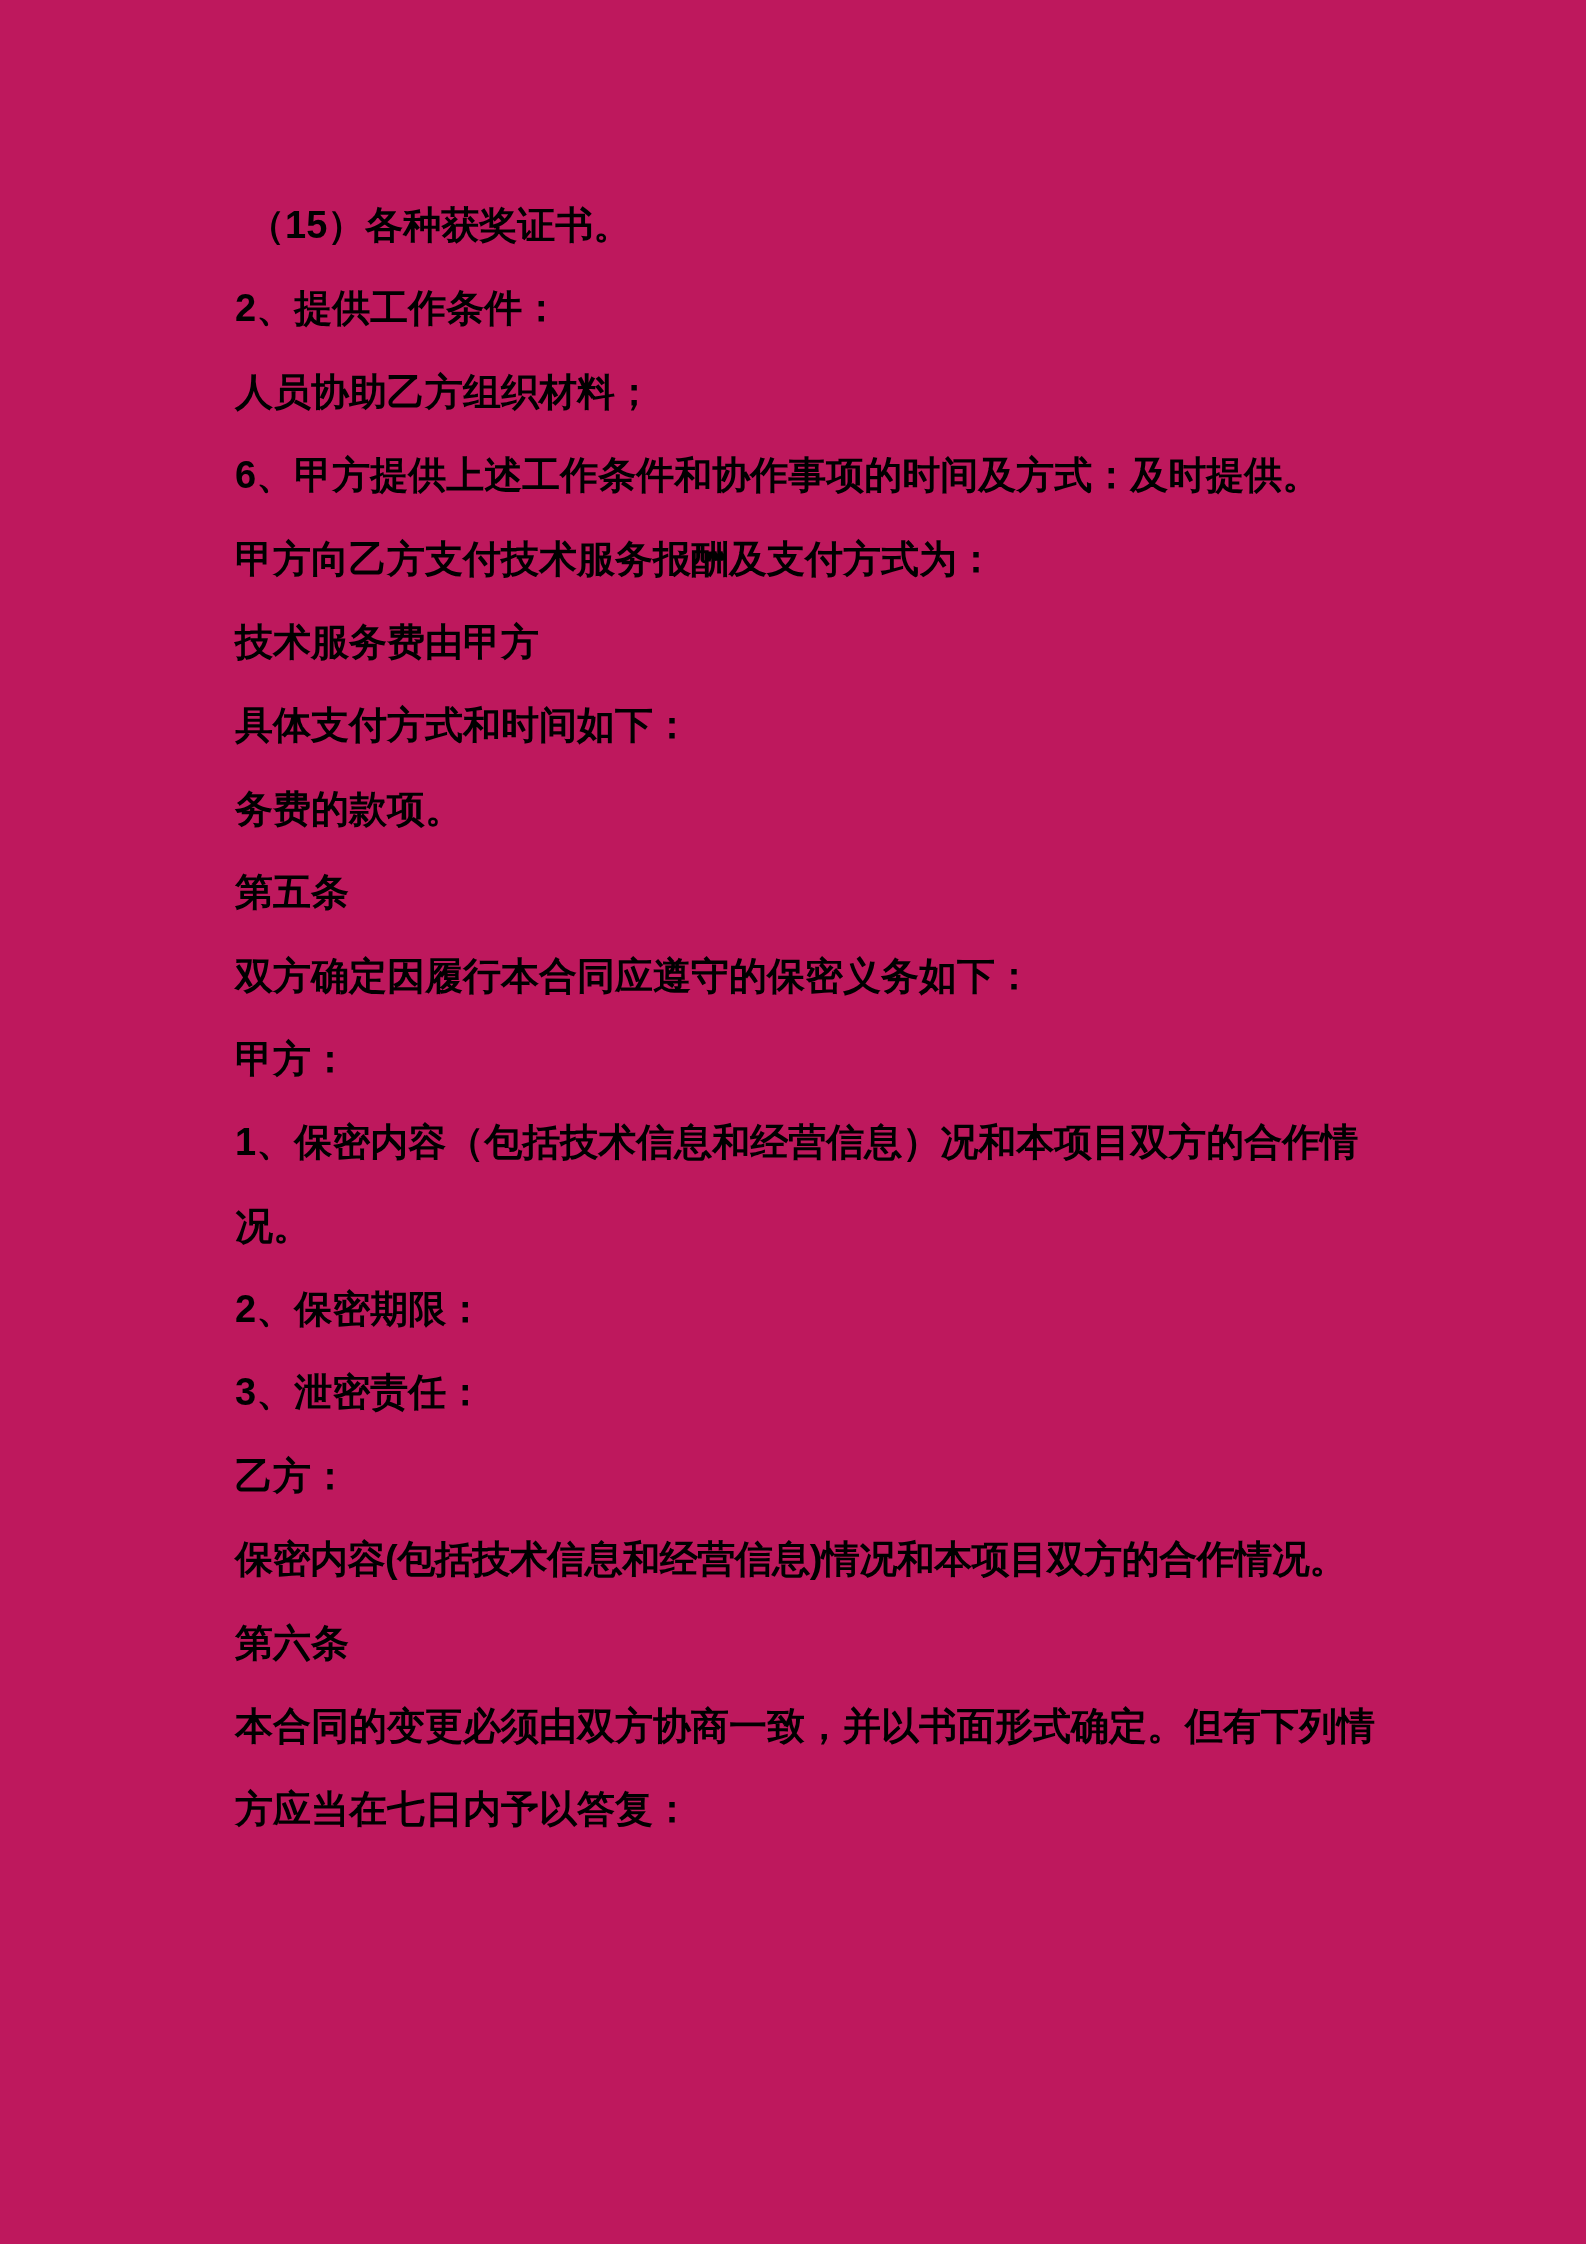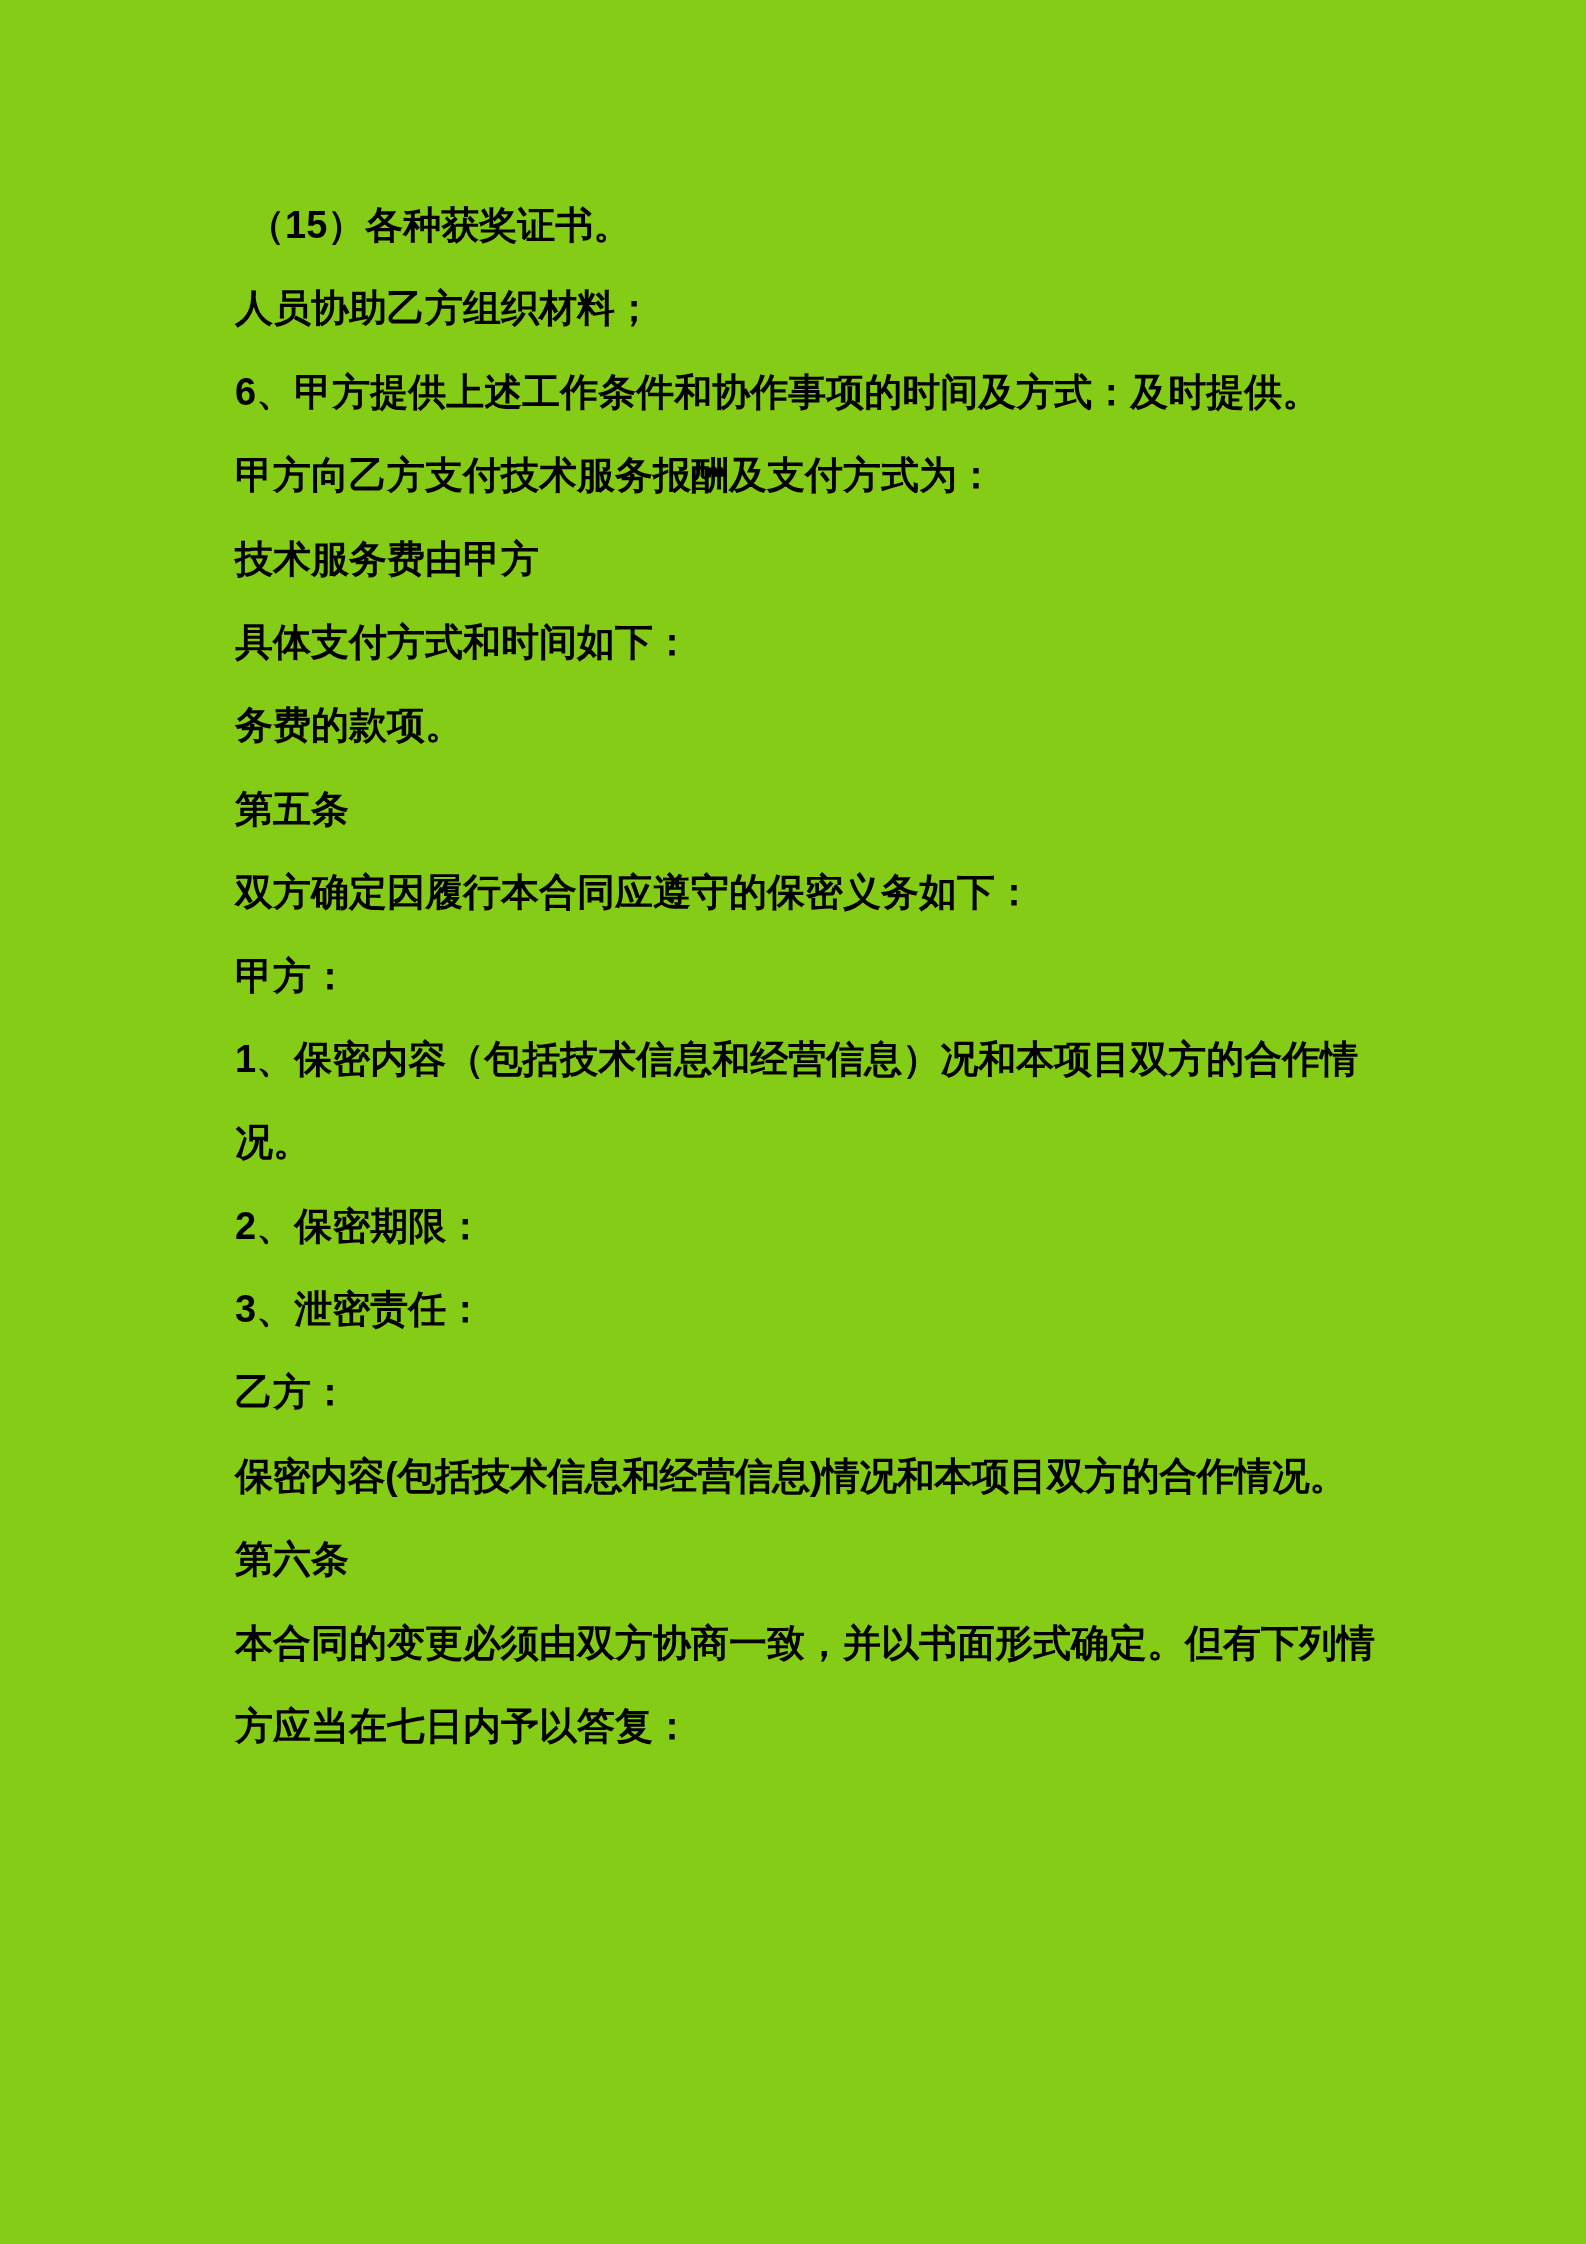--- a/index.html
+++ b/index.html
@@ -4,21 +4,21 @@
 <style>
   html, body {
     margin: 0;
     padding: 0;
     background: #ffffff;
   }
   .page {
     position: relative;
     width: 1586px;
     height: 2244px;
-    background: #84cc16;
+    background: #be185d;
     color: #000000;
     font-family: "Liberation Sans", "DejaVu Sans", sans-serif;
     font-weight: 700;
     overflow: hidden;
   }
   .content {
     position: absolute;
     left: 235px;
     top: 184px;
     width: 1180px;
@@ -37,20 +37,21 @@
   .condensed {
     letter-spacing: -0.5px;
   }
 </style>
 </head>
 <body>
 
 <div class="page">
   <div class="content">
     <div class="line first-indent">（15）各种获奖证书。</div>
+    <div class="line">2、提供工作条件：</div>
     <div class="line">人员协助乙方组织材料；</div>
     <div class="line">6、甲方提供上述工作条件和协作事项的时间及方式：及时提供。</div>
     <div class="line">甲方向乙方支付技术服务报酬及支付方式为：</div>
     <div class="line">技术服务费由甲方</div>
     <div class="line">具体支付方式和时间如下：</div>
     <div class="line">务费的款项。</div>
     <div class="line">第五条</div>
     <div class="line">双方确定因履行本合同应遵守的保密义务如下：</div>
     <div class="line">甲方：</div>
     <div class="line">1、保密内容（包括技术信息和经营信息）况和本项目双方的合作情</div>

